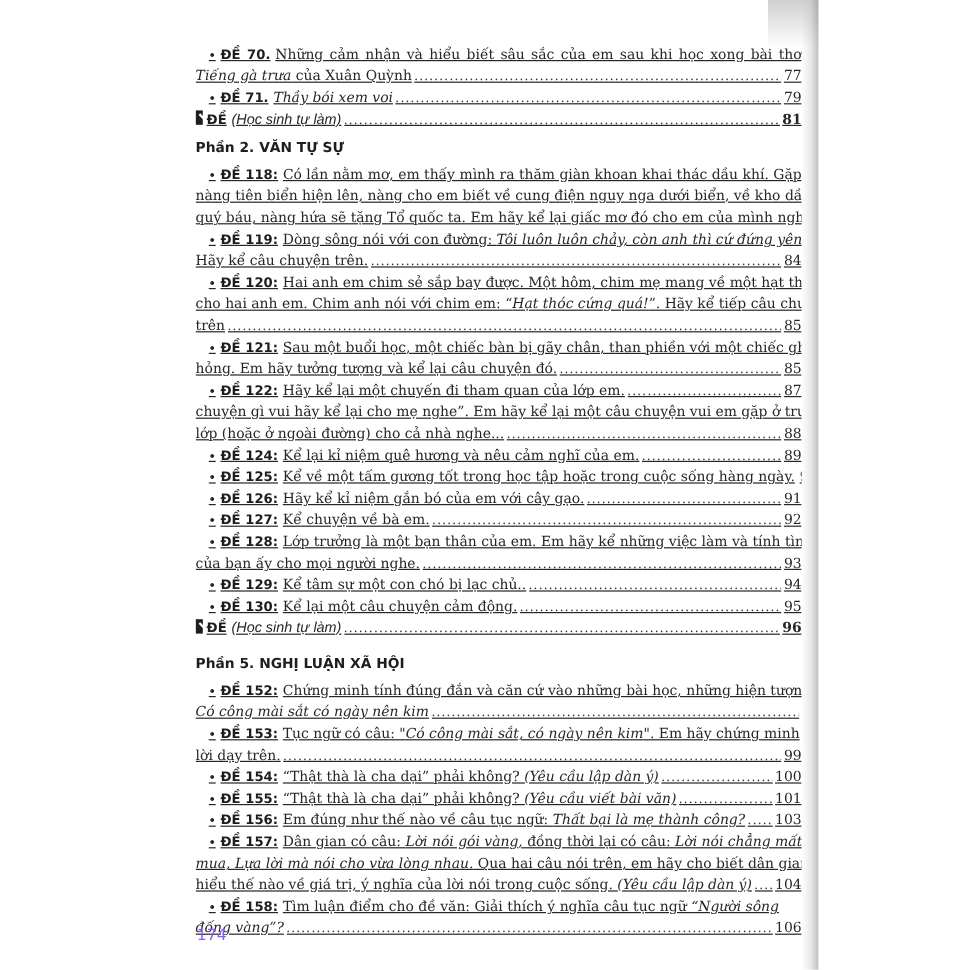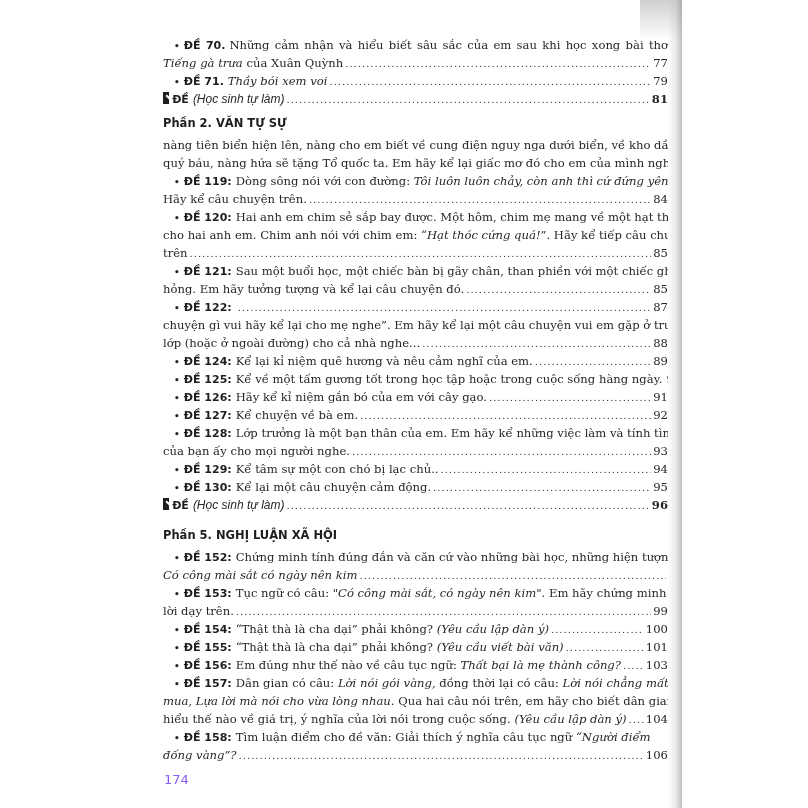--- a/index.html
+++ b/index.html
@@ -15,21 +15,21 @@
     position: absolute; top: 0; left: 640px; width: 42px; height: 40px;
     background: linear-gradient(to bottom, rgba(120,120,120,0.35), rgba(255,255,255,0));
   }
   .content {
     position: absolute; left: 163px; top: 36px; width: 505px;
     font-family: "DejaVu Serif", "Liberation Serif", serif;
     font-size: 11.6px; color: #262626;
   }
   .line {
     height: 18px; line-height: 18px; white-space: nowrap; overflow: hidden;
-    display: flex; align-items: baseline;
+    display: flex; align-items: baseline; text-decoration: underline;
   }
   .line.justify { text-align: justify; text-align-last: justify; display: block; }
   .indent { padding-left: 11px; }
   .bullet { font-family: "DejaVu Sans", sans-serif; font-weight: bold; margin-right: 4px; font-size: 9px; }
   .code {
     font-family: "DejaVu Sans", "Liberation Sans", sans-serif; font-weight: bold;
     font-size: 11px; color: #1e1e1e; margin-right: 4px;
   }
   .italic { font-style: italic; }
   .sans-italic { font-family: "Liberation Sans", sans-serif; font-style: italic; font-size: 12px; }
@@ -90,20 +90,23 @@
   <div class="line">
     <span class="pencil-icon"></span>
       <span class="code">ĐỀ</span>
       <span class="sans-italic">(Học sinh tự làm)</span>
     <span class="dots"></span>
     <span class="pg bold">81</span>
   </div>
 
   <div class="heading">Phần 2. VĂN TỰ SỰ</div>
 
+  <div class="line justify indent">
+    <span class="bullet">•</span><span class="code">ĐỀ 118:</span><span>Có lần nằm mơ, em thấy mình ra thăm giàn khoan khai thác dầu khí. Gặp</span>
+  </div>
   <div class="line justify">nàng tiên biển hiện lên, nàng cho em biết về cung điện nguy nga dưới biển, về kho dầu mỏ</div>
   <div class="line">
     <span>quý báu, nàng hứa sẽ tặng Tổ quốc ta. Em hãy kể lại giấc mơ đó cho em của mình nghe....</span>
     <span style="flex:1"></span>
 
   </div>
 
   <div class="line indent">
     <span class="bullet">•</span>
       <span class="code">ĐỀ 119:</span>
@@ -135,20 +138,21 @@
   </div>
   <div class="line">
     <span>hỏng. Em hãy tưởng tượng và kể lại câu chuyện đó.</span>
     <span class="dots"></span>
     <span class="pg">85</span>
   </div>
 
   <div class="line indent">
     <span class="bullet">•</span>
       <span class="code">ĐỀ 122:</span>
+      <span>Hãy kể lại một chuyến đi tham quan của lớp em.</span>
     <span class="dots"></span>
     <span class="pg">87</span>
   </div>
 
   <div class="line justify">chuyện gì vui hãy kể lại cho mẹ nghe”. Em hãy kể lại một câu chuyện vui em gặp ở trường</div>
   <div class="line">
     <span>lớp (hoặc ở ngoài đường) cho cả nhà nghe...</span>
     <span class="dots"></span>
     <span class="pg">88</span>
   </div>
@@ -281,21 +285,21 @@
     <span style="white-space:pre">hiểu thế nào về giá trị, ý nghĩa của lời nói trong cuộc sống. </span>
       <span class="italic">(Yêu cầu lập dàn ý)</span>
     <span class="dots"></span>
     <span class="pg">104</span>
   </div>
 
   <div class="line indent">
     <span class="bullet">•</span>
       <span class="code">ĐỀ 158:</span>
       <span style="white-space:pre">Tìm luận điểm cho đề văn: Giải thích ý nghĩa câu tục ngữ </span>
-      <span class="italic">“Người điểm</span>
+      <span class="italic">“Người sông</span>
   </div>
   <div class="line">
     <span class="italic">đống vàng”?</span>
     <span class="dots"></span>
     <span class="pg">106</span>
   </div>
 </div>
 
 <div class="page-number">174</div>
 

